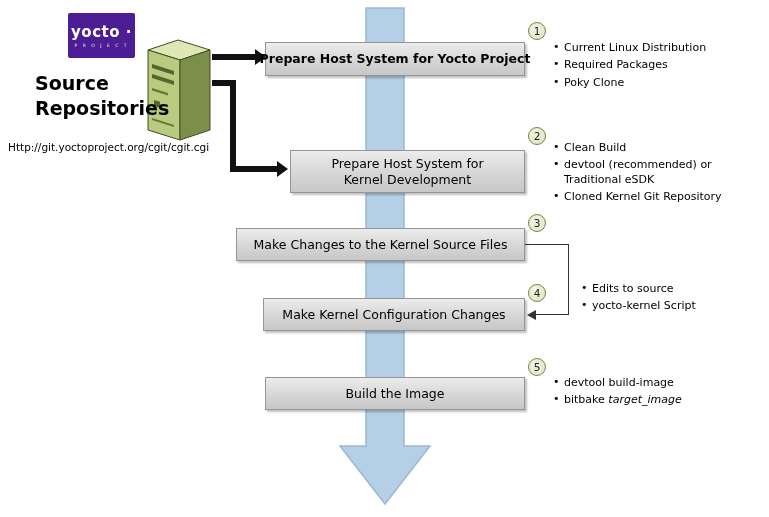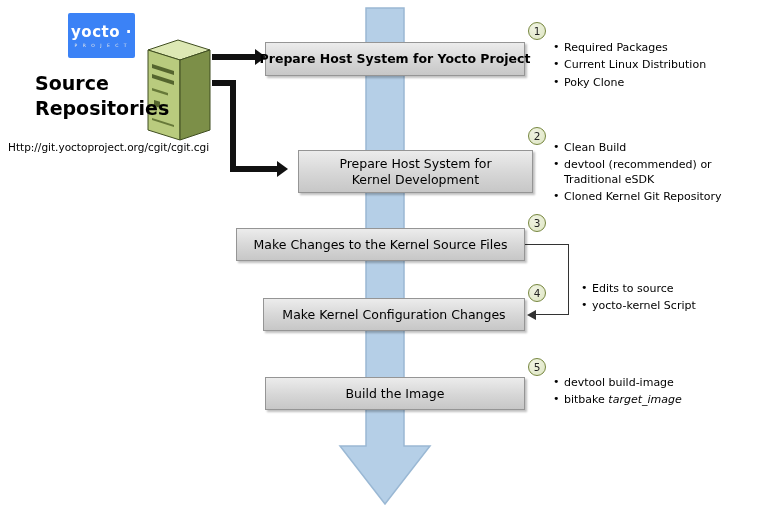--- a/index.html
+++ b/index.html
@@ -50,21 +50,21 @@
 
   
   .thinline { position:absolute; background:#333; z-index:2; }
   .tri-left { position:absolute; width:0; height:0; z-index:2;
     border-top:5px solid transparent; border-bottom:5px solid transparent;
     border-right:9px solid #333; }
 
   
   .logo {
     position:absolute; left:68px; top:13px; width:67px; height:45px;
-    background:#3b82f6; color:#fff; z-index:4;
+    background:#4c1d95; color:#fff; z-index:4;
     display:flex; flex-direction:column; align-items:center; justify-content:center;
     border-radius:2px;
   }
   .logo .brand { font-size:15px; font-weight:bold; letter-spacing:0.5px; }
   .logo .sub { font-size:4.5px; letter-spacing:2px; margin-top:2px; color:#e8e8e8; }
 
   .src-title { position:absolute; left:35px; top:71px; z-index:4;
     font-size:19px; font-weight:bold; color:#000; line-height:1.3; }
   .src-url { position:absolute; left:8px; top:141px; z-index:4; font-size:10.5px; color:#000; }
 
@@ -105,21 +105,21 @@
   <div class="tri-right" style="left:255px; top:49px;"></div>
 
   <div class="bar" style="left:212px; top:80px; width:24px; height:6px;"></div>
   <div class="bar" style="left:230px; top:80px; width:6px; height:92px;"></div>
   <div class="bar" style="left:230px; top:166px; width:48px; height:6px;"></div>
   <div class="tri-right" style="left:277px; top:161px;"></div>
 
   <div class="stepbox nowrap" style="left:265px; top:42px; width:260px; height:34px;font-weight:bold;">
     <span>Prepare Host System for Yocto Project</span>
   </div>
-  <div class="stepbox" style="left:298px; top:150px; width:235px; height:43px; padding:0 30px;">
+  <div class="stepbox" style="left:290px; top:150px; width:235px; height:43px; padding:0 30px;">
     <span>Prepare Host System for Kernel Development</span>
   </div>
   <div class="stepbox nowrap" style="left:263px; top:298px; width:262px; height:33px;">
     <span>Make Kernel Configuration Changes</span>
   </div>
   <div class="stepbox nowrap" style="left:236px; top:228px; width:289px; height:33px;">
     <span>Make Changes to the Kernel Source Files</span>
   </div>
   <div class="stepbox nowrap" style="left:265px; top:377px; width:260px; height:33px;">
     <span>Build the Image</span>
@@ -136,22 +136,22 @@
   </div>
   <div class="numcircle" style="left:528px; top:284px;">
     <span>4</span>
   </div>
   <div class="numcircle" style="left:528px; top:358px;">
     <span>5</span>
   </div>
 
   <div class="notes" style="left:551px; top:41px; width:200px;">
     <ul>
+      <li>Current Linux Distribution</li>
       <li>Required Packages</li>
-      <li>Current Linux Distribution</li>
       <li>Poky Clone</li>
     </ul>
   </div>
 
   <div class="notes" style="left:551px; top:141px; width:178px;">
     <ul>
       <li>Clean Build</li>
       <li>devtool (recommended) or Traditional eSDK</li>
       <li>Cloned Kernel Git Repository</li>
     </ul>

